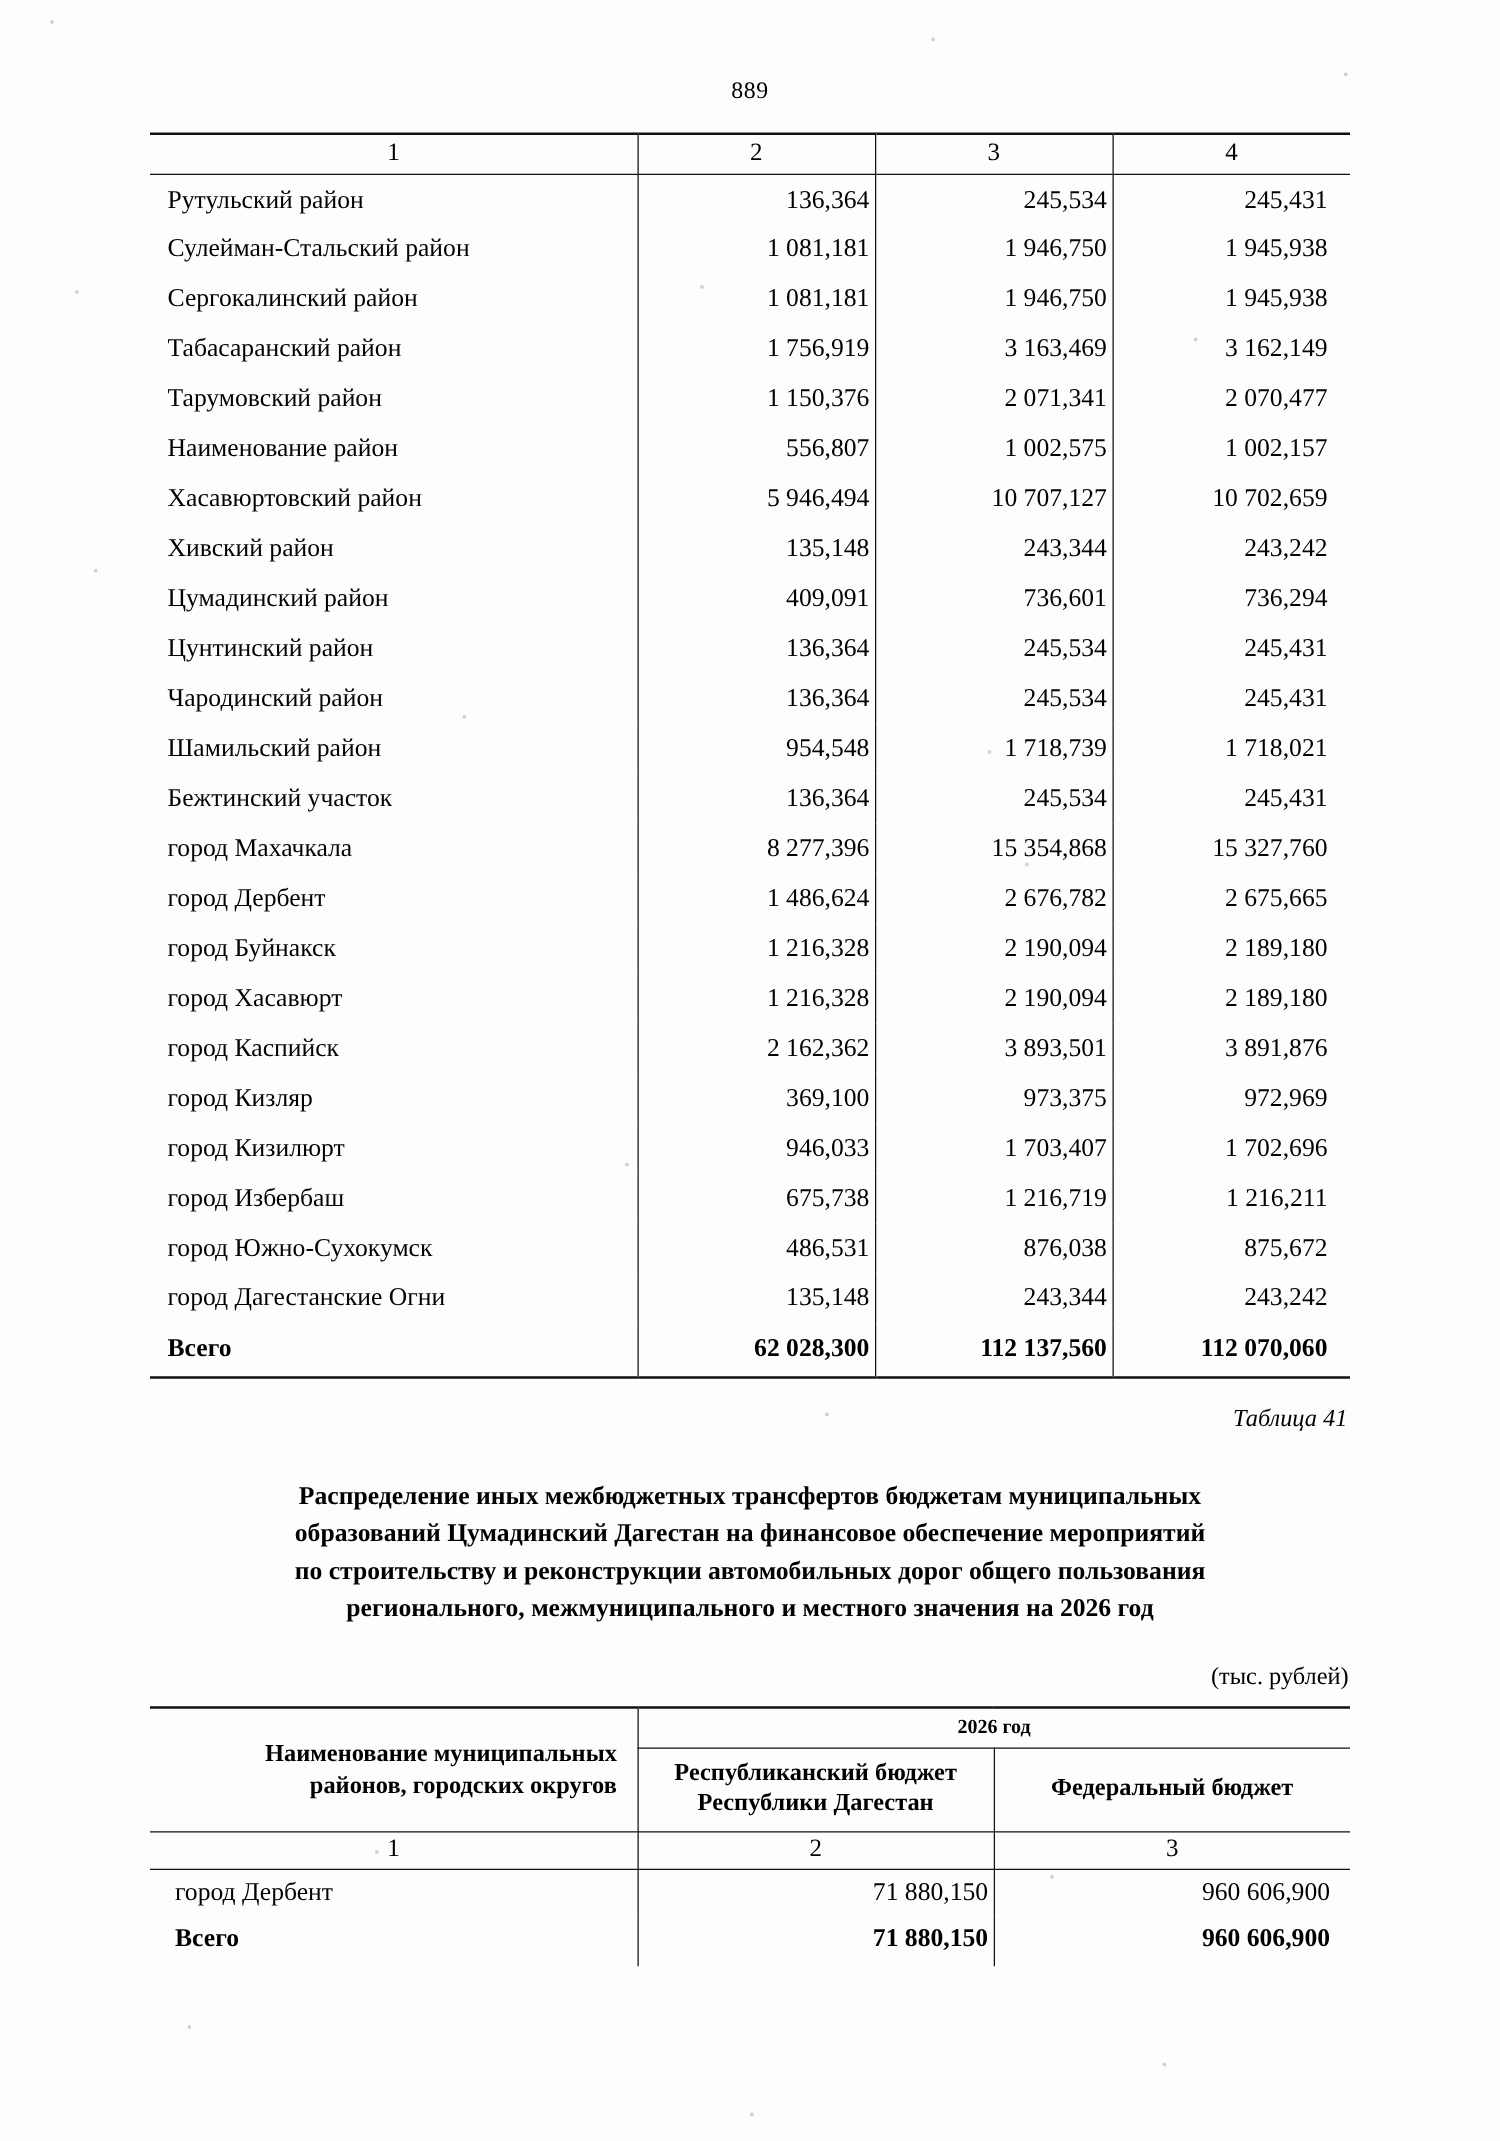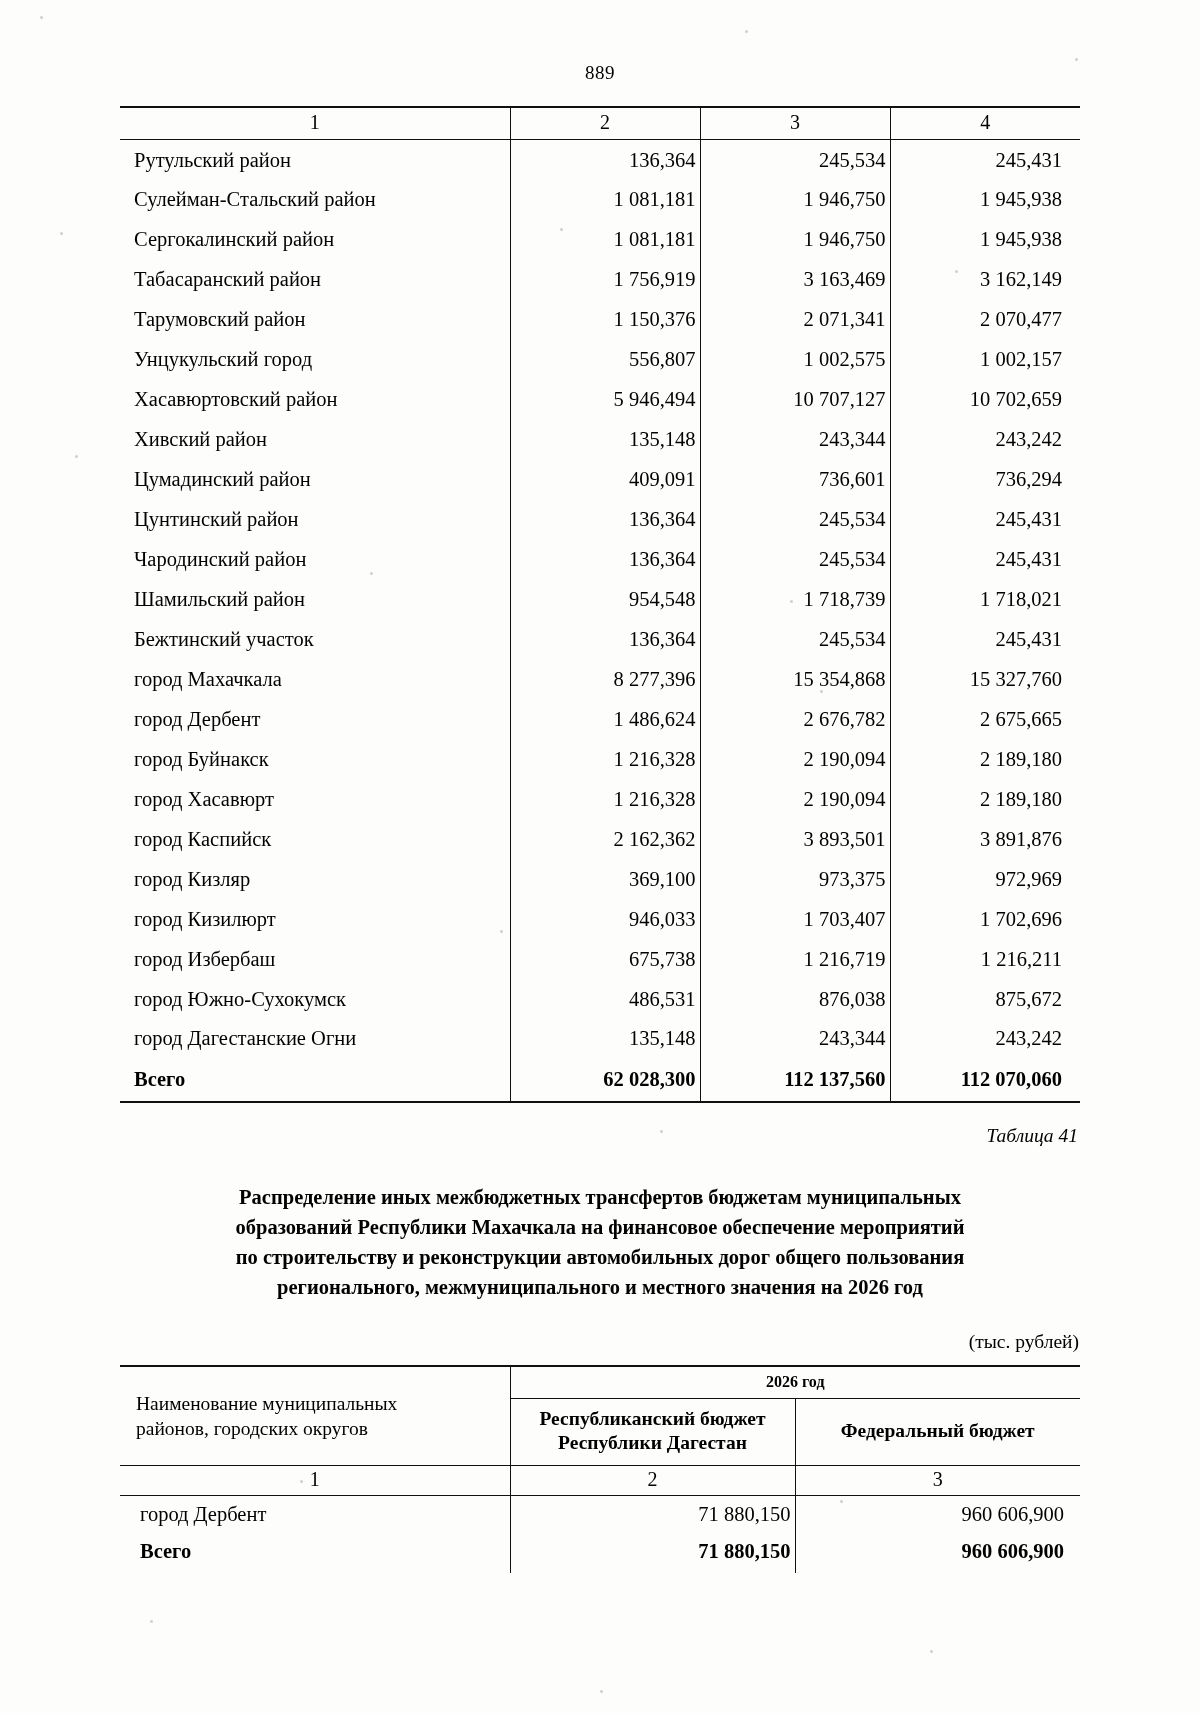--- a/index.html
+++ b/index.html
@@ -112,22 +112,22 @@
 
   
   .t2-wrap {
     margin: 12px auto 0 auto;
     width: 960px;
   }
   .t2 td {
     font-size: 19.5px;
   }
   .t2 .hdr-name {
-    text-align: left;
-    font-weight: normal;
+    text-align: right;
+    font-weight: bold;
     border-top: 2px solid #111;
     border-right: 1.4px solid #111;
     border-bottom: 1.4px solid #111;
     padding: 24px 16px;
     line-height: 1.3;
     font-size: 19.5px;
   }
   .t2 .hdr-year {
     text-align: center;
     font-weight: bold;
@@ -230,21 +230,21 @@
             <td class="num">3 163,469</td>
             <td class="num last">3 162,149</td>
           </tr>
           <tr>
             <td class="name">Тарумовский район</td>
             <td class="num">1 150,376</td>
             <td class="num">2 071,341</td>
             <td class="num last">2 070,477</td>
           </tr>
           <tr>
-            <td class="name">Унцукульский город</td>
+            <td class="name">Наименование район</td>
             <td class="num">556,807</td>
             <td class="num">1 002,575</td>
             <td class="num last">1 002,157</td>
           </tr>
           <tr>
             <td class="name">Хасавюртовский район</td>
             <td class="num">5 946,494</td>
             <td class="num">10 707,127</td>
             <td class="num last">10 702,659</td>
           </tr>
@@ -351,21 +351,21 @@
             <td class="num last">112 070,060</td>
           </tr>
         </tbody>
     </table>
   </div>
 
   <div class="table-label">Таблица 41</div>
 
   <div class="heading">
     <div>Распределение иных межбюджетных трансфертов бюджетам муниципальных</div>
-    <div>образований Республики Махачкала на финансовое обеспечение мероприятий</div>
+    <div>образований Цумадинский Дагестан на финансовое обеспечение мероприятий</div>
     <div>по строительству и реконструкции автомобильных дорог общего пользования</div>
     <div>регионального, межмуниципального и местного значения на 2026 год</div>
   </div>
 
   <div class="units">(тыс. рублей)</div>
 
   <div class="t2-wrap">
     <table class="doc t2">
       <colgroup>
         <col style="width:390px">

